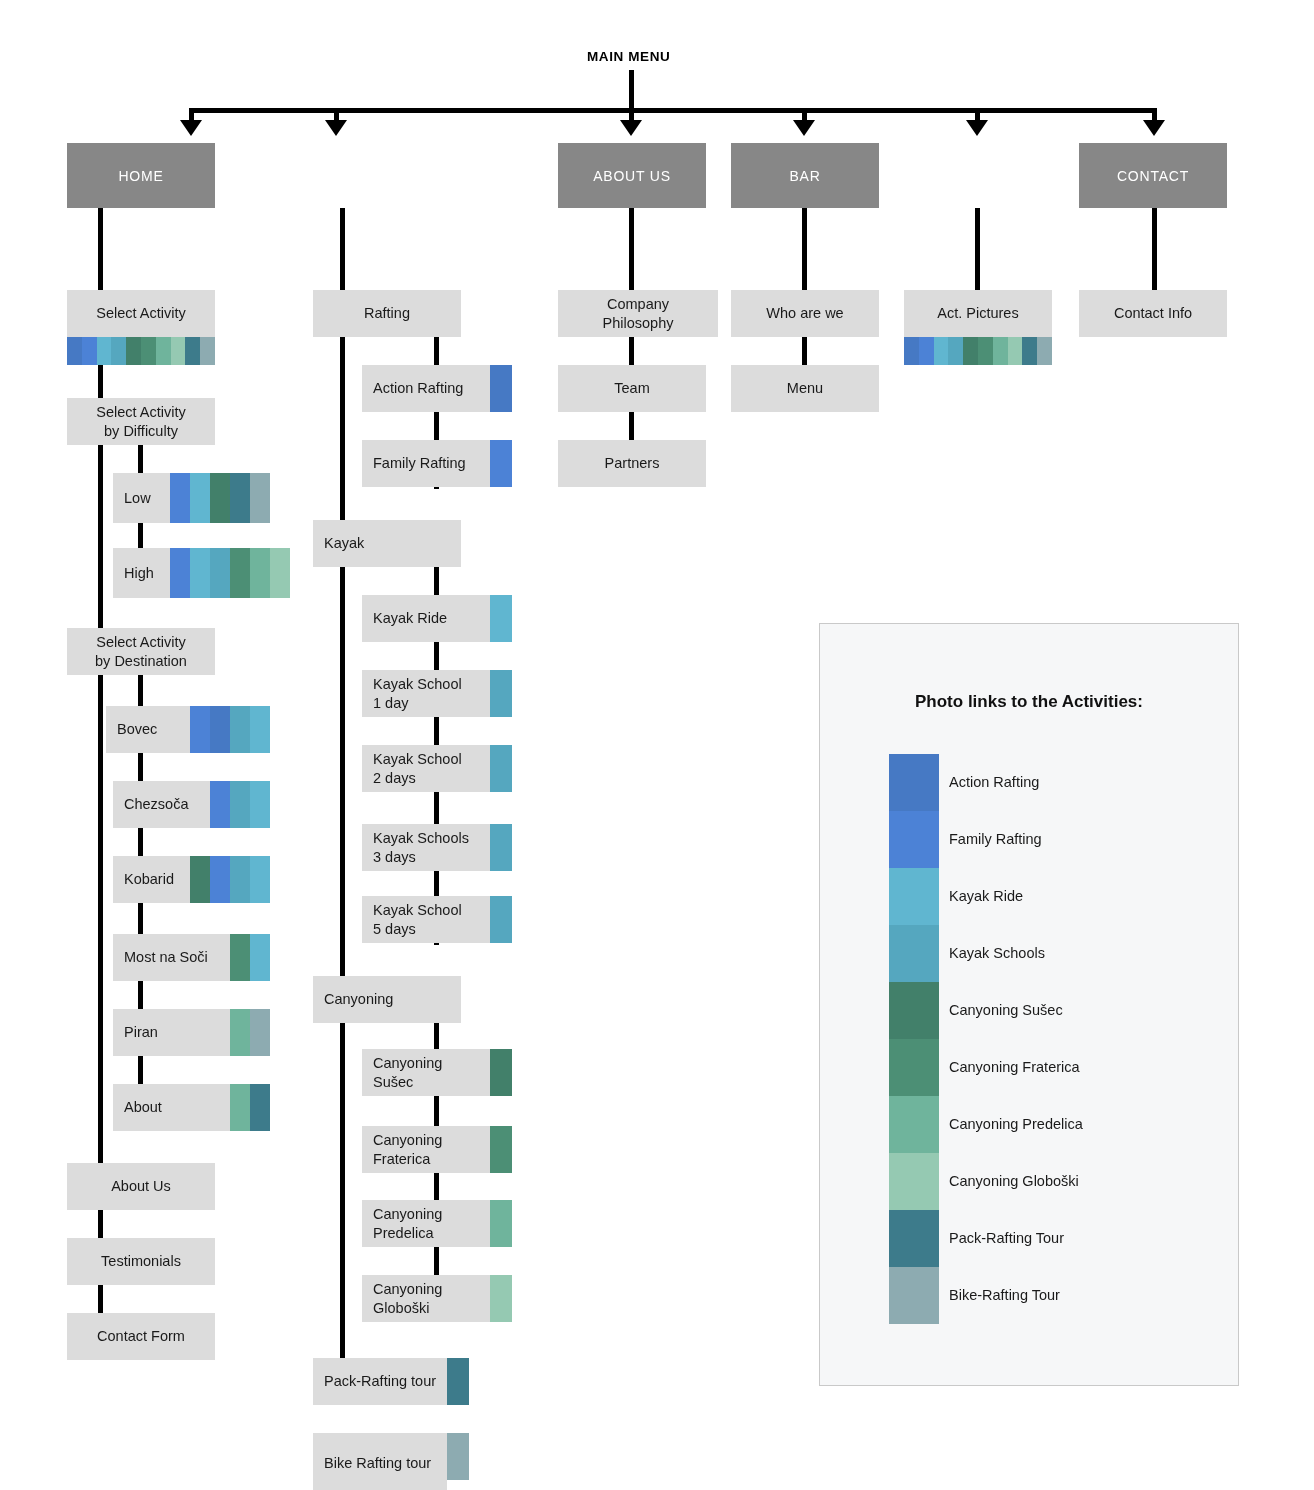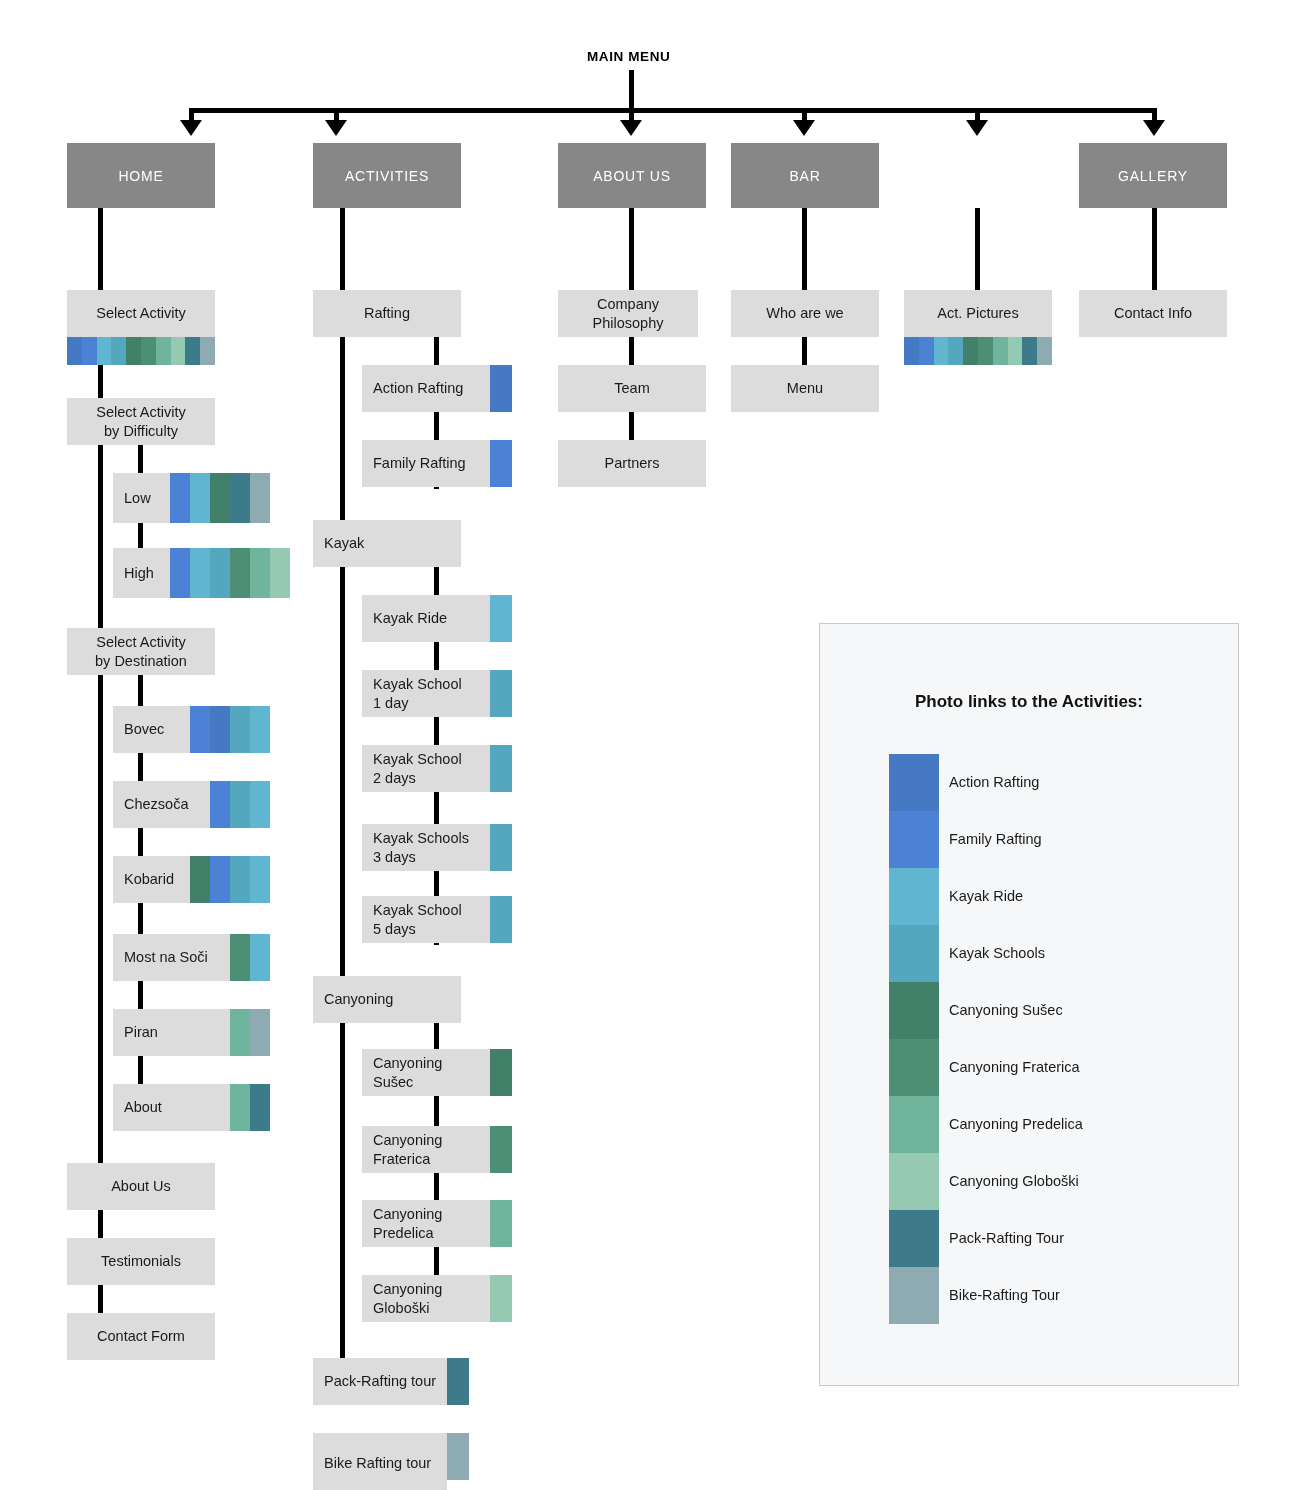--- a/index.html
+++ b/index.html
@@ -115,31 +115,28 @@
 
   <div class="vline" style="left:975px;top:108px;height:14px;"></div>
   <div class="arrow" style="left:966px;top:120px;"></div>
 
   <div class="vline" style="left:1152px;top:108px;height:14px;"></div>
   <div class="arrow" style="left:1143px;top:120px;"></div>
 
   <div class="lvl1" style="left:67px;top:143px;width:148px;height:65px;">
     <span class="lbl">HOME</span>
   </div>
-  <div class="lvl1" style="left:313px;top:143px;width:148px;height:65px;">
-    <span class="lbl">ACTIVITIES</span>
-  </div>
   <div class="lvl1" style="left:558px;top:143px;width:148px;height:65px;">
     <span class="lbl">ABOUT US</span>
   </div>
   <div class="lvl1" style="left:731px;top:143px;width:148px;height:65px;text-align:center;">
     <span class="lbl">BAR</span>
   </div>
   <div class="lvl1" style="left:1079px;top:143px;width:148px;height:65px;">
-    <span class="lbl">GALLERY</span>
+    <span class="lbl">CONTACT</span>
   </div>
 
   <div class="vline" style="left:98px;top:208px;height:1150px;"></div>
 
   <div class="node center" style="left:67px;top:290px;width:148px;height:47px;">
     <span class="lbl">Select Activity</span>
   </div>
   <div class="swatch" style="left:67px;top:337px;width:148px;height:28px;">
       <i style="background: rgb(70, 121, 196);"></i>
       <i style="background: rgb(76, 130, 214);"></i>
@@ -183,21 +180,21 @@
       <i style="background: rgb(149, 201, 178);"></i>
     </div>
 
   <div class="node center" style="left:67px;top:628px;width:148px;height:47px;">
     <span class="lbl">Select Activity
 by Destination</span>
   </div>
 
   <div class="vline" style="left:138px;top:675px;height:455px;"></div>
 
-  <div class="node left" style="left:113px;top:706px;width:107px;height:47px;">
+  <div class="node left" style="left:106px;top:706px;width:107px;height:47px;">
     <span class="lbl">Bovec</span>
   </div>
   <div class="swatch" style="left:190px;top:706px;width:80px;height:47px;">
       <i style="background: rgb(76, 130, 214);"></i>
       <i style="background: rgb(70, 121, 196);"></i>
       <i style="background: rgb(85, 167, 191);"></i>
       <i style="background: rgb(96, 182, 208);"></i>
     </div>
 
   <div class="node left" style="left:113px;top:781px;width:127px;height:47px;">
@@ -364,21 +361,21 @@
 
   <div class="node left" style="left:313px;top:1433px;width:134px;height:60px;">
     <span class="lbl">Bike Rafting tour</span>
   </div>
   <div class="swatch" style="left:447px;top:1433px;width:22px;height:47px;">
       <i style="background: rgb(141, 171, 177);"></i>
     </div>
 
   <div class="vline" style="left:629px;top:208px;height:279px;"></div>
 
-  <div class="node center" style="left:558px;top:290px;width:140px;height:47px;">
+  <div class="node center" style="left:558px;top:290px;width:160px;height:47px;">
     <span class="lbl">Company
 Philosophy</span>
   </div>
   <div class="node center" style="left:558px;top:365px;width:148px;height:47px;">
     <span class="lbl">Team</span>
   </div>
   <div class="node center" style="left:558px;top:440px;width:148px;height:47px;">
     <span class="lbl">Partners</span>
   </div>
 

